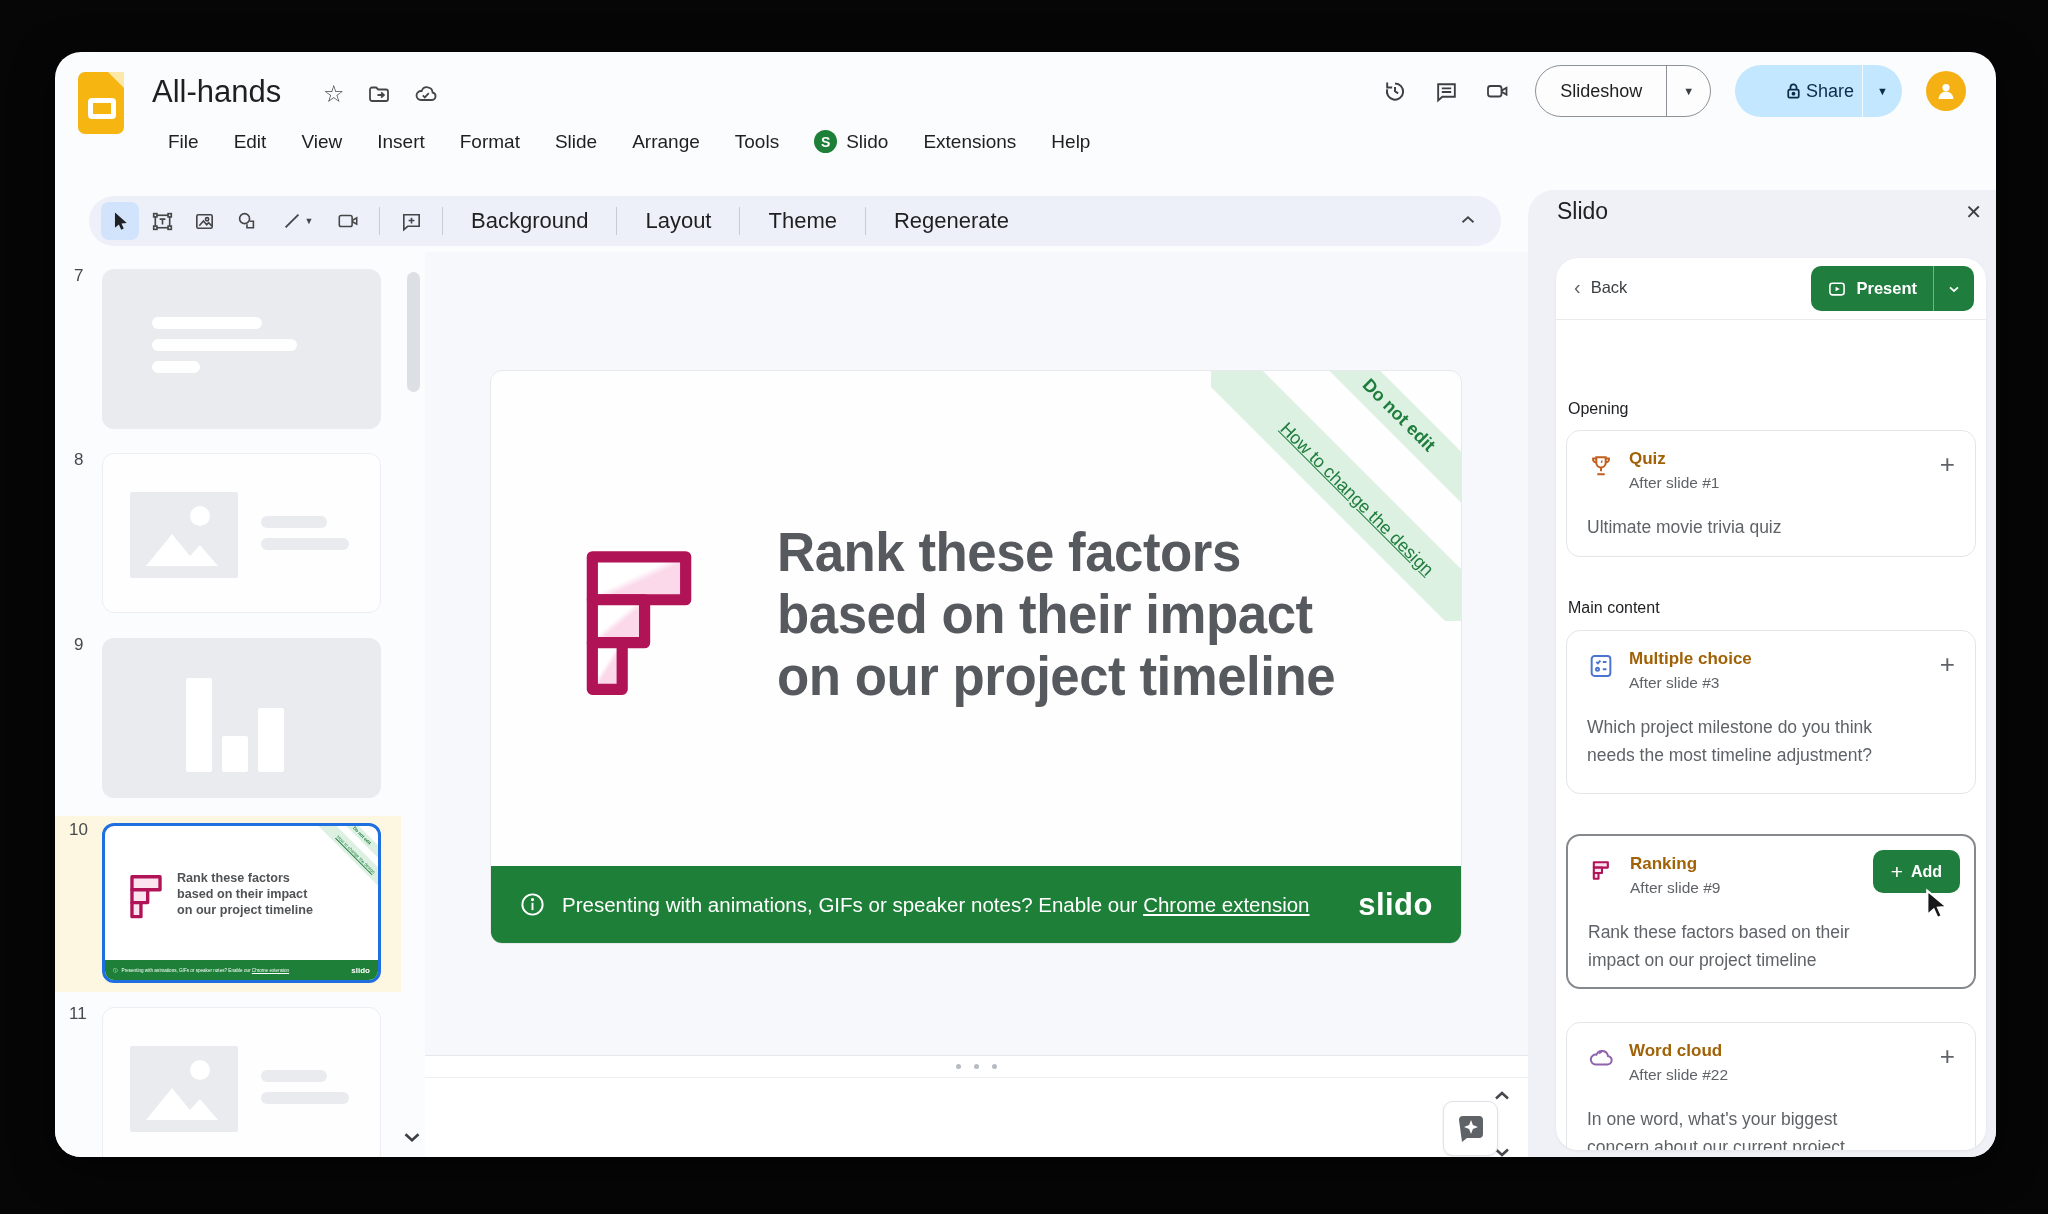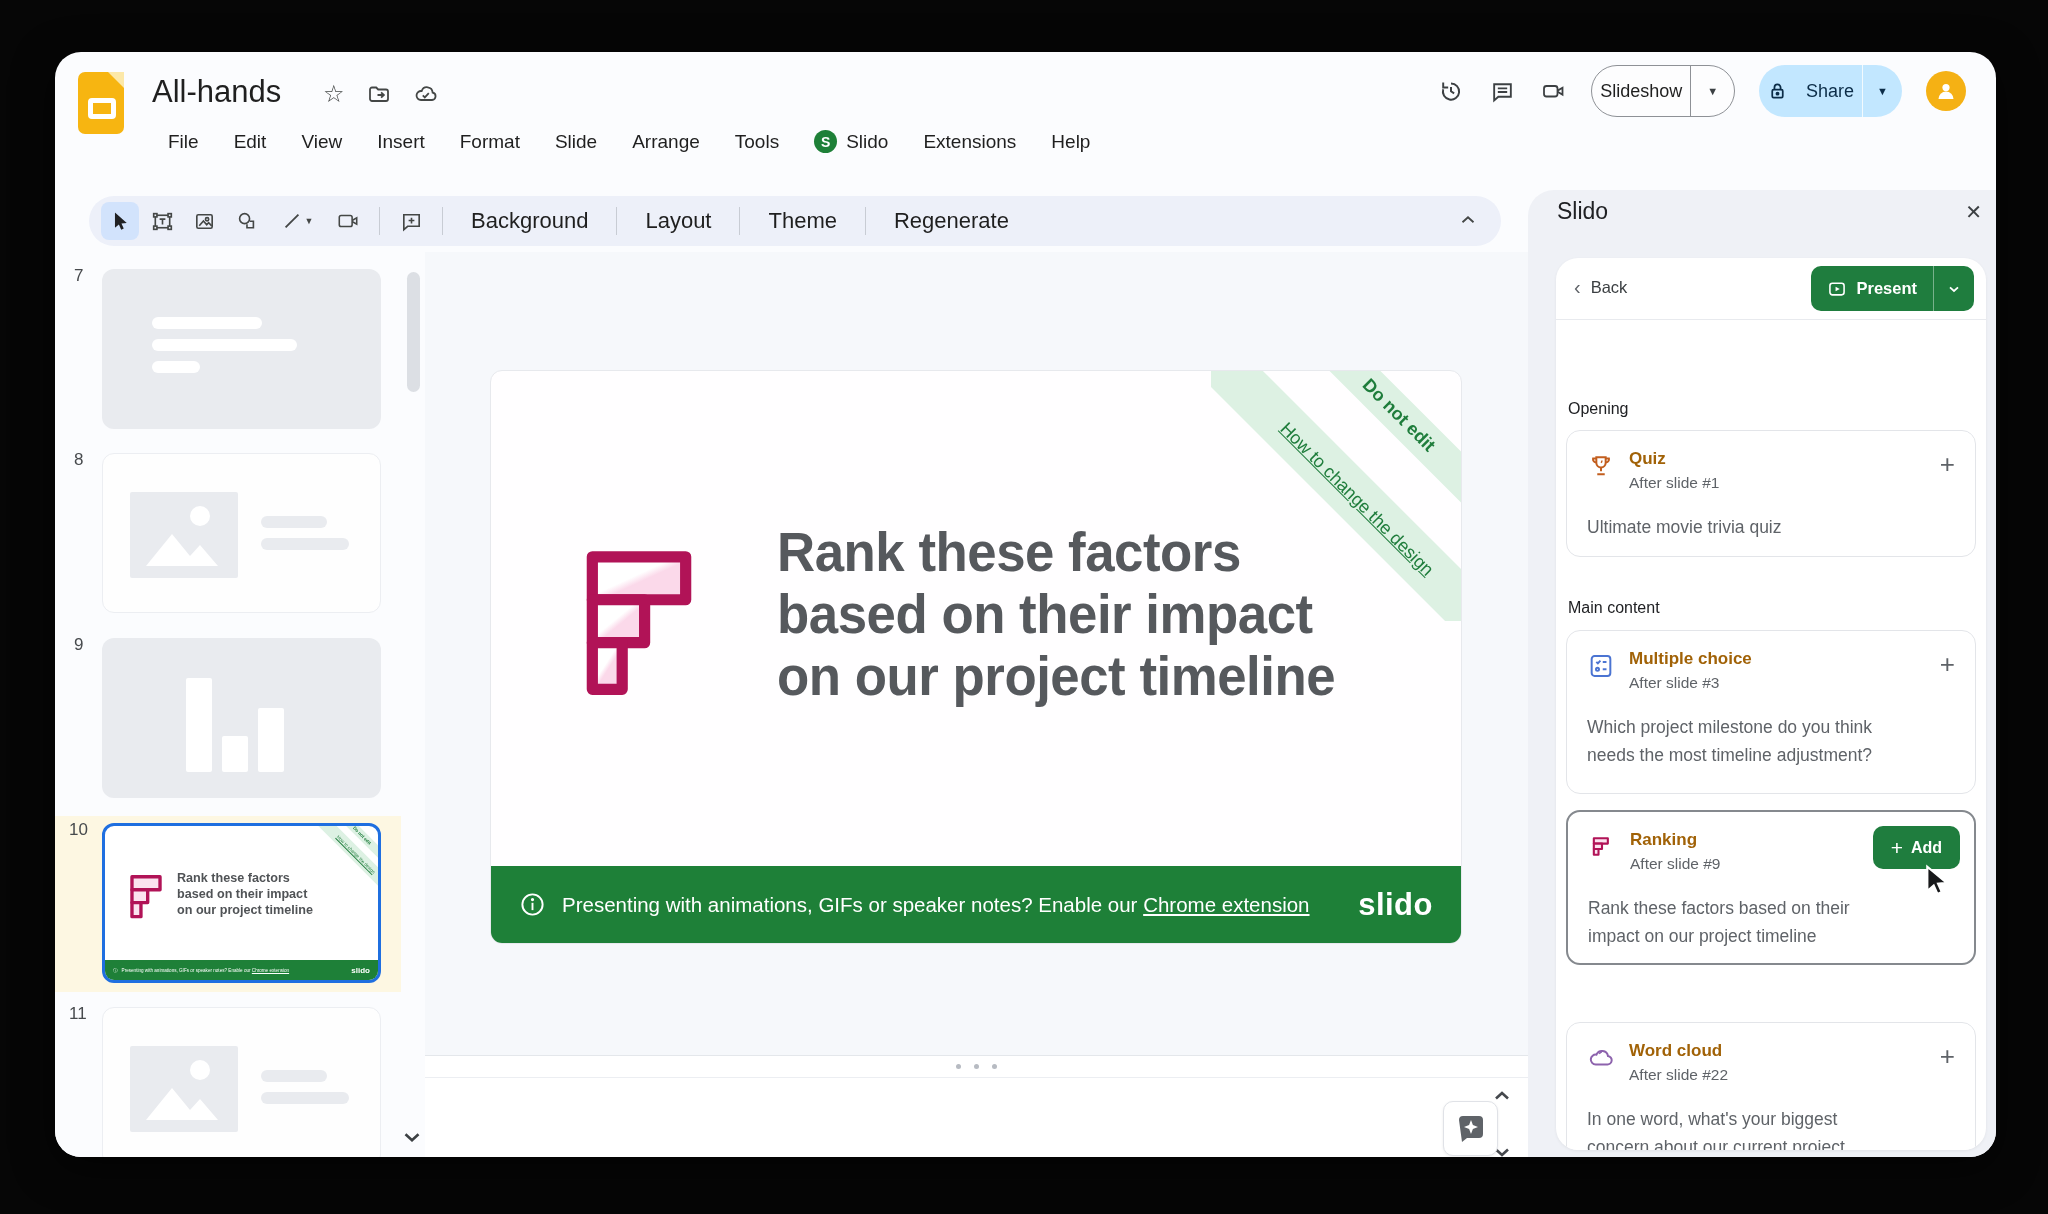--- a/index.html
+++ b/index.html
@@ -13,24 +13,24 @@
   .doc-title{position:absolute;left:97px;top:22px;font-size:31px;color:#1f1f1f;}
   .title-icons{position:absolute;left:268px;top:28px;display:flex;gap:22px;align-items:center;color:#444746;}
   .menubar{position:absolute;left:113px;top:78px;display:flex;gap:35px;font-size:19px;color:#1f1f1f;align-items:center;}
   .menubar span{cursor:default;}
   .slido-menu{display:flex;align-items:center;gap:9px;}
   .s-chip{width:23px;height:23px;border-radius:50%;background:#1e8038;color:#fff;font-size:14px;font-weight:bold;display:flex;align-items:center;justify-content:center;}
   .top-right{position:absolute;right:30px;top:13px;display:flex;align-items:center;gap:24px;height:52px;}
   .tr-icons{display:flex;gap:26px;align-items:center;color:#3c4043;}
   .pill{display:flex;align-items:center;height:52px;border-radius:26px;box-sizing:border-box;}
   .slideshow{border:1px solid #8e9196;background:#fdfdfe;color:#1f1f1f;font-size:18px;}
-  .slideshow .lab{padding:0 8px;}
+  .slideshow .lab{padding:0 24px;}
   .slideshow .caret{border-left:1px solid #8e9196;padding:0 16px;height:100%;display:flex;align-items:center;font-size:13px;color:#3c4043;}
   .share{background:#c2e7ff;color:#0c2d48;font-size:18px;font-weight:500;}
-  .share .main{display:flex;align-items:center;gap:18px;padding:0 8px;}
+  .share .main{display:flex;align-items:center;gap:2px;padding:0 8px;margin-left:40px;}
   .share .caret{border-left:1px solid #f2fafe;padding:0 14px;height:100%;display:flex;align-items:center;font-size:13px;}
   .avatar{width:40px;height:40px;border-radius:50%;background:#f5b114;display:flex;align-items:center;justify-content:center;}
 
   
   .toolbar{position:absolute;left:34px;top:144px;width:1412px;height:50px;background:#edf0f9;border-radius:25px;display:flex;align-items:center;padding:0 10px;box-sizing:border-box;}
   .tool{width:38px;height:38px;display:flex;align-items:center;justify-content:center;border-radius:8px;margin:0 2px;}
   .tool.sel{background:#d2e3fc;}
   .tb-div{width:1px;height:28px;background:#c8ccd4;margin:0 10px;}
   .tb-btn{font-size:22px;color:#1f1f1f;padding:0 18px;}
   .tb-collapse{position:absolute;right:22px;top:13px;}
@@ -464,21 +464,21 @@
           </span>
           <span class="pc-type">Multiple choice</span>
           <span class="pc-after">After slide #3</span>
           <span class="pc-plus">+</span>
           <div class="pc-body">
             <div>Which project milestone do you think</div>
             <div>needs the most timeline adjustment?</div>
           </div>
         </div>
 
-        <div class="pcard hover" style="top:552px;height:155px;">
+        <div class="pcard hover" style="top:576px;height:155px;">
           <span class="pc-icon">
             <svg width="28" height="28" viewBox="0 0 24 24" fill="#fbe3ef" stroke="#b11357" stroke-width="1.8" stroke-linejoin="round">
                 <path d="M5 4.5h12v4.6H5z"></path>
                 <path d="M5 9.1h7v4.6H5z"></path>
                 <path d="M5 13.7h4v5H5z"></path>
               </svg>
           </span>
           <span class="pc-type">Ranking</span>
           <span class="pc-after">After slide #9</span>
           <span class="add-btn">

